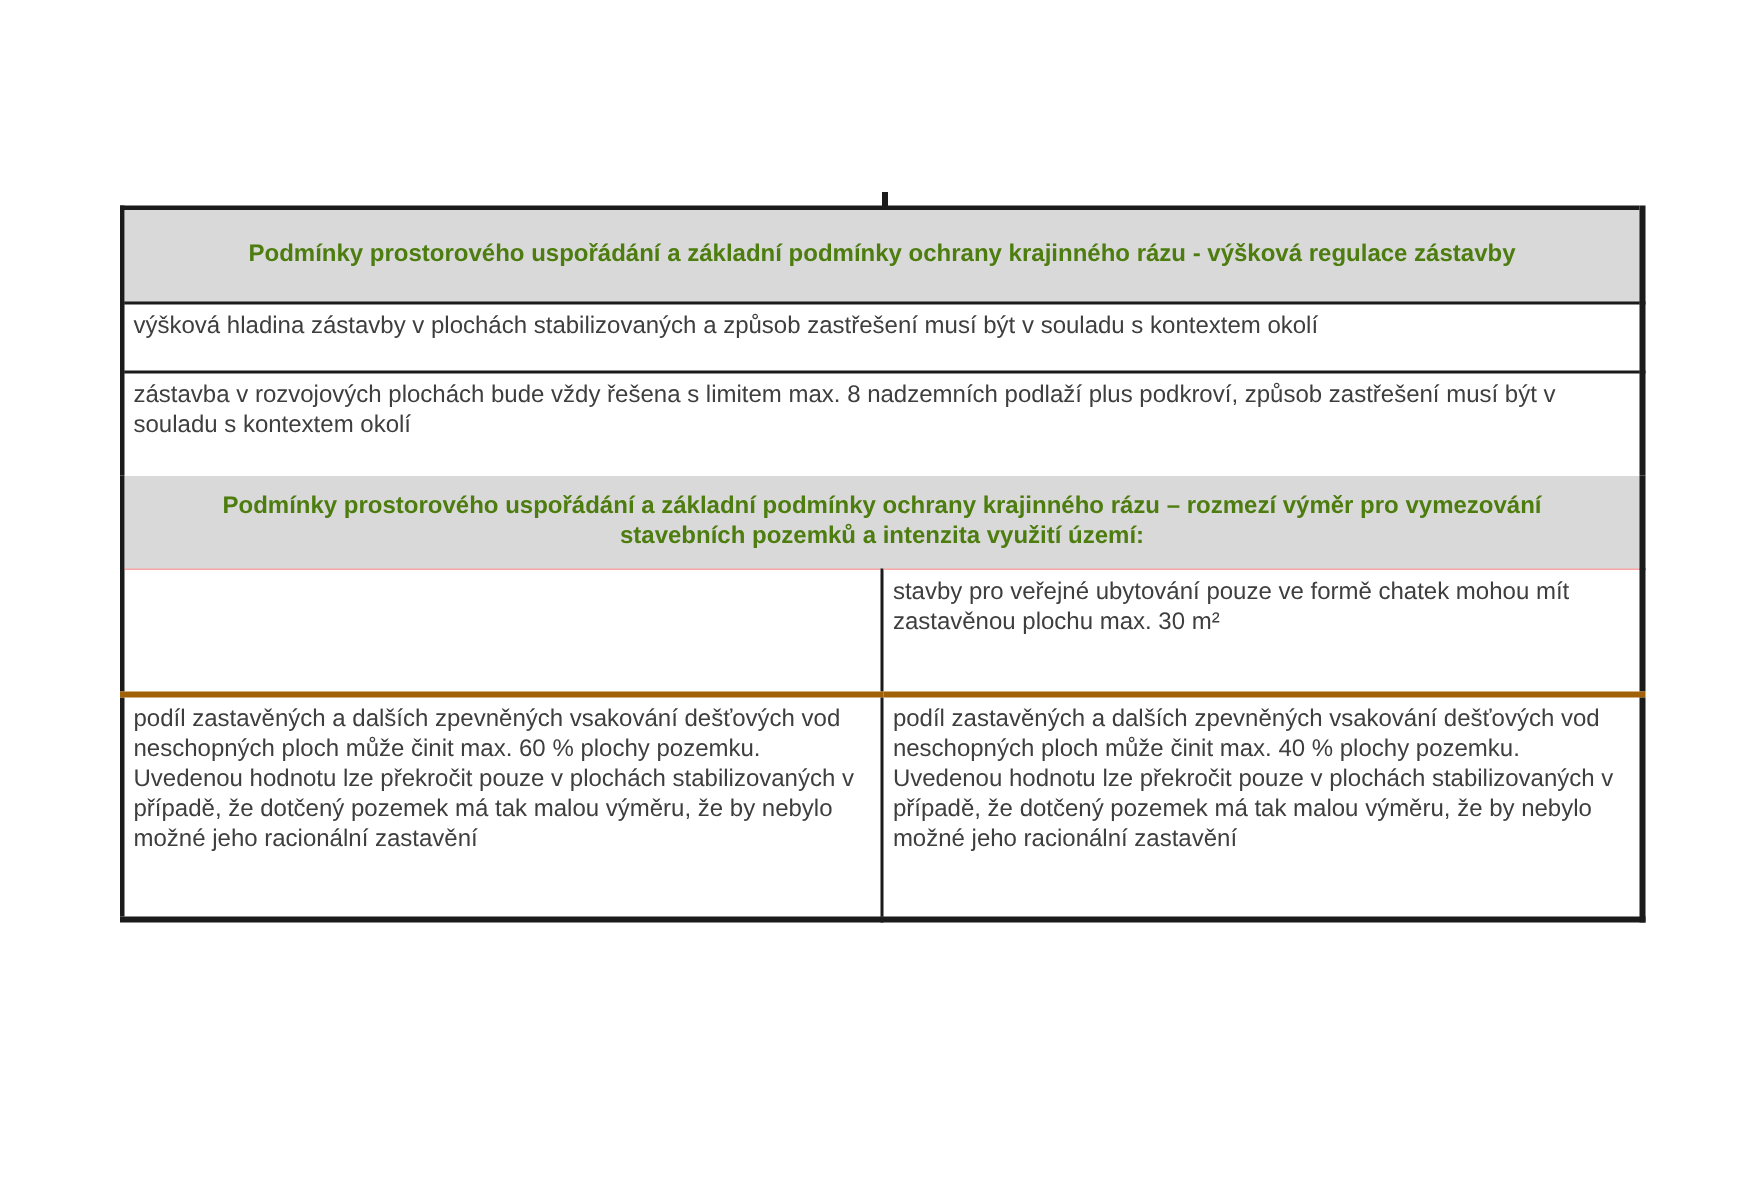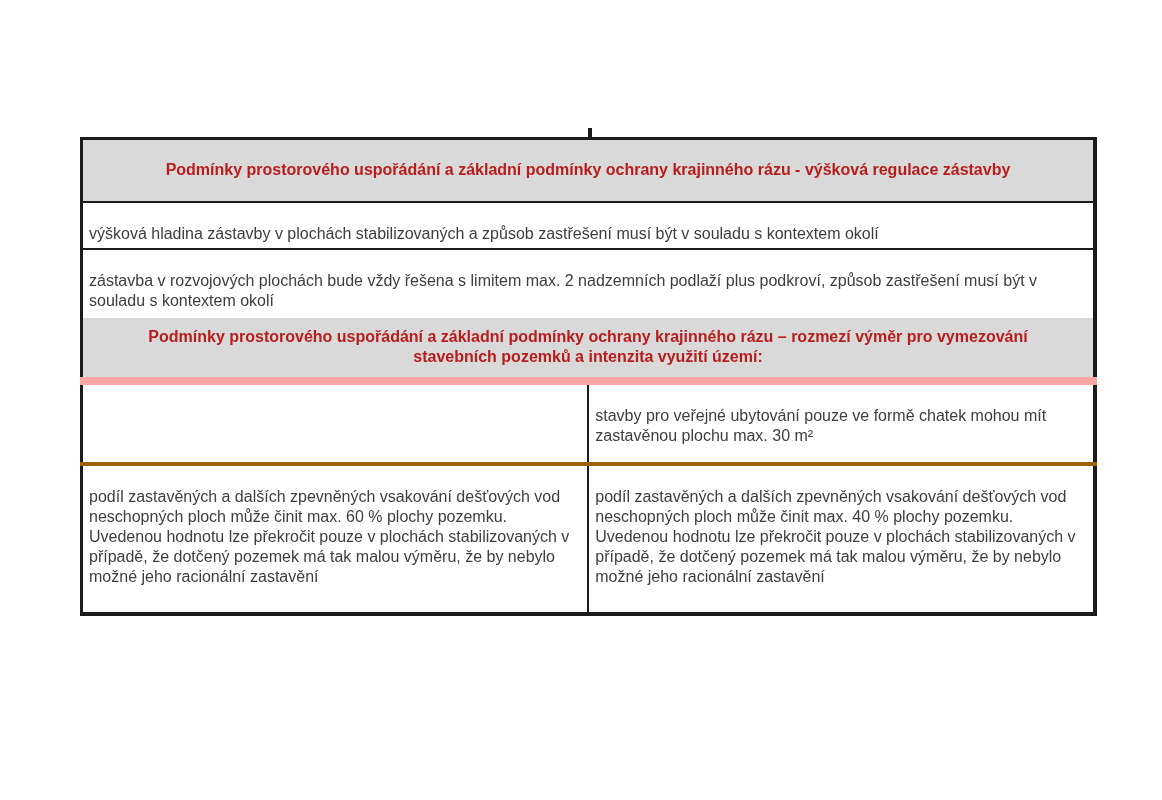--- a/index.html
+++ b/index.html
@@ -32,38 +32,38 @@
     table-layout: fixed;
     border-style: solid;
     border-color: #1b1b1b;
     border-width: 3px 4px 4px 3px;
     font-size: 16px;
     line-height: 20px;
     color: #3e3e3e;
   }
   td {
     vertical-align: top;
-    padding: 21px 6px 4px 6px;
+    padding: 5px 6px 4px 6px;
     box-sizing: border-box;
     overflow: hidden;
     word-wrap: break-word;
   }
   td.hdr {
     background: #d9d9d9;
-    color: #b91c1c;
+    color: #4d7c0f;
     font-weight: bold;
     text-align: center;
     vertical-align: middle;
     padding: 8px 24px;
   }
   tr.r-header1 td { height: 63px; }
   tr.r-single1 td { height: 46px; border-top: 2px solid #1b1b1b; }
   tr.r-single2 td { height: 69px; border-top: 2px solid #1b1b1b; }
   tr.r-header2 td { height: 63px; border-top: none; }
-  tr.r-double1 td { height: 83px; border-top: 8px solid #fca5a5; }
+  tr.r-double1 td { height: 83px; border-top: 1px solid #fca5a5; }
   tr.r-double2 td { height: 150px; border-top: 4px solid #a16207; }
   td.col-left { border-right: 2px solid #1b1b1b; }
 </style>
 </head>
 <body>
 
 <div class="page">
 
   <div class="divider-tick"></div>
 
@@ -73,21 +73,21 @@
       <col style="width:50%">
     </colgroup>
     <tbody>
       <tr class="r-header1">
         <td class="hdr" colspan="2">Podmínky prostorového uspořádání a základní podmínky ochrany krajinného rázu - výšková regulace zástavby</td>
       </tr>
       <tr class="r-single1">
         <td colspan="2">výšková hladina zástavby v plochách stabilizovaných a způsob zastřešení musí být v souladu s kontextem okolí</td>
       </tr>
       <tr class="r-single2">
-        <td colspan="2">zástavba v rozvojových plochách bude vždy řešena s limitem max. 2 nadzemních podlaží plus podkroví, způsob zastřešení musí být v souladu s kontextem okolí</td>
+        <td colspan="2">zástavba v rozvojových plochách bude vždy řešena s limitem max. 8 nadzemních podlaží plus podkroví, způsob zastřešení musí být v souladu s kontextem okolí</td>
       </tr>
       <tr class="r-header2">
         <td class="hdr" colspan="2">Podmínky prostorového uspořádání a základní podmínky ochrany krajinného rázu – rozmezí výměr pro vymezování stavebních pozemků a intenzita využití území:</td>
       </tr>
       <tr class="r-double1">
         <td class="col-left"></td>
         <td class="col-right">stavby pro veřejné ubytování pouze ve formě chatek mohou mít zastavěnou plochu max. 30 m²</td>
       </tr>
       <tr class="r-double2">
         <td class="col-left">podíl zastavěných a dalších zpevněných vsakování dešťových vod neschopných ploch může činit max. 60 % plochy pozemku. Uvedenou hodnotu lze překročit pouze v plochách stabilizovaných v případě, že dotčený pozemek má tak malou výměru, že by nebylo možné jeho racionální zastavění</td>

